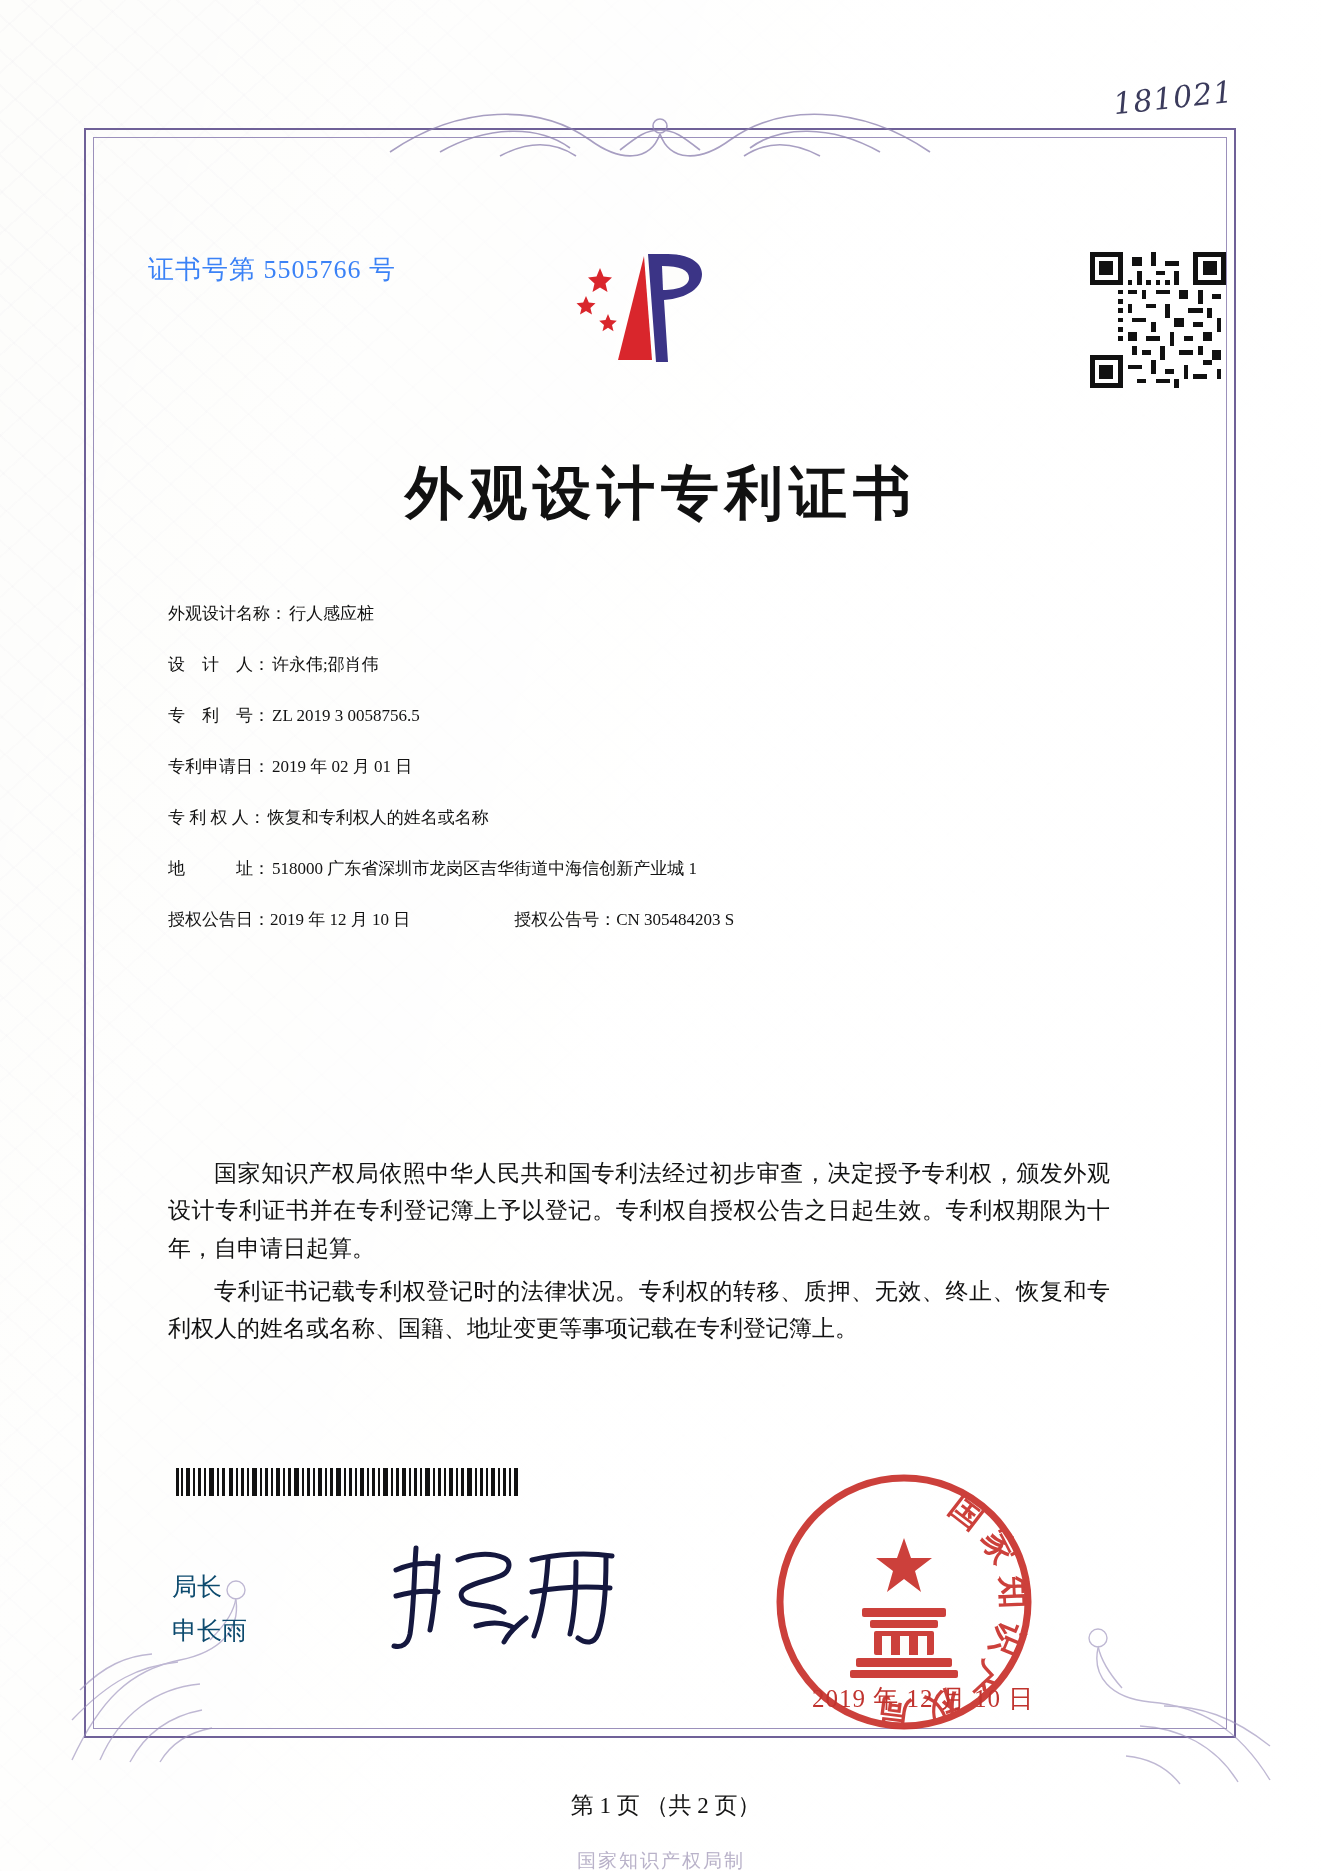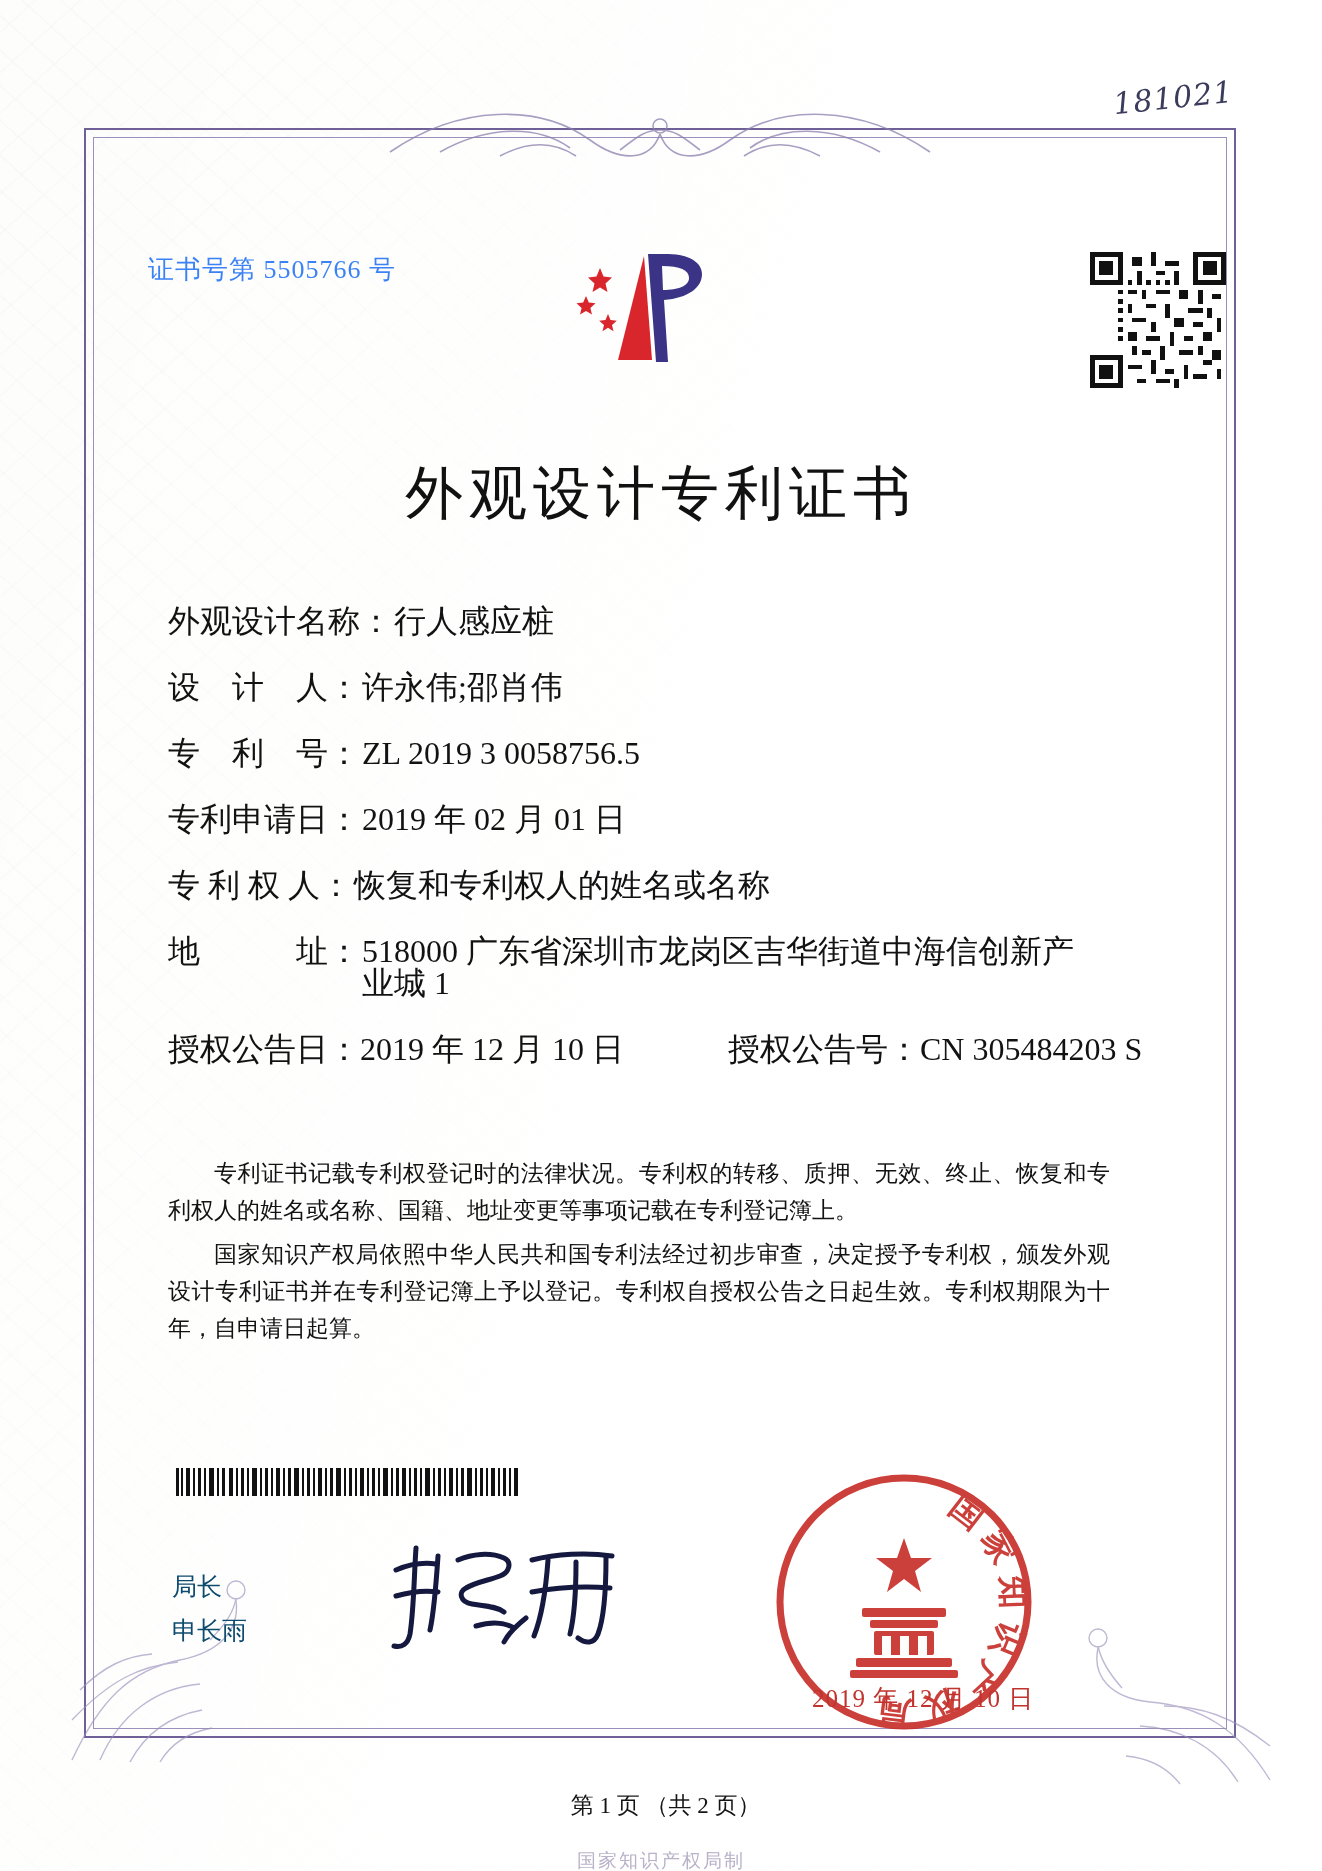--- a/index.html
+++ b/index.html
@@ -119,32 +119,32 @@
     width: 136px; height: 136px;
     background: #fff;
   }
 
   
   .title {
     position: absolute;
     left: 0; right: 0; top: 455px;
     text-align: center;
     font-size: 58px;
-    font-weight: normal;
+    font-weight: bold;
     letter-spacing: 6px;
     color: #111;
     font-family: "DejaVu Sans", "Liberation Sans", sans-serif;
   }
 
   
   .fields {
     position: absolute;
     left: 168px; top: 605px;
     width: 930px;
-    font-size: 32px;
+    font-size: 17px;
     line-height: 1.0;
     color: #121212;
   }
   .field-row {
     display: flex;
     align-items: flex-start;
     margin-bottom: 34px;
   }
   .field-label {
     white-space: pre;
@@ -422,22 +422,22 @@
       <span class="field-label dual-left">授权公告日：</span>
       <span class="dual-left">2019 年 12 月 10 日</span>
       <span class="dual-gap"></span>
       <span class="field-label dual-left">授权公告号：</span>
       <span class="dual-left">CN 305484203 S</span>
     </div>
 
   </div>
 
   <div class="paragraphs">
+    <p>国家知识产权局依照中华人民共和国专利法经过初步审查，决定授予专利权，颁发外观设计专利证书并在专利登记簿上予以登记。专利权自授权公告之日起生效。专利权期限为十年，自申请日起算。</p>
     <p>专利证书记载专利权登记时的法律状况。专利权的转移、质押、无效、终止、恢复和专利权人的姓名或名称、国籍、地址变更等事项记载在专利登记簿上。</p>
-    <p>国家知识产权局依照中华人民共和国专利法经过初步审查，决定授予专利权，颁发外观设计专利证书并在专利登记簿上予以登记。专利权自授权公告之日起生效。专利权期限为十年，自申请日起算。</p>
   </div>
 
   <svg class="barcode" viewBox="0 0 342 28" shape-rendering="crispEdges">
     <g fill="#111111">
       <rect x="0" y="0" width="3" height="28"></rect>
         <rect x="5" y="0" width="2" height="28"></rect>
       <rect x="10" y="0" width="4" height="28"></rect>
         <rect x="17" y="0" width="2" height="28"></rect>
       <rect x="22" y="0" width="3" height="28"></rect>
         <rect x="28" y="0" width="2" height="28"></rect>

